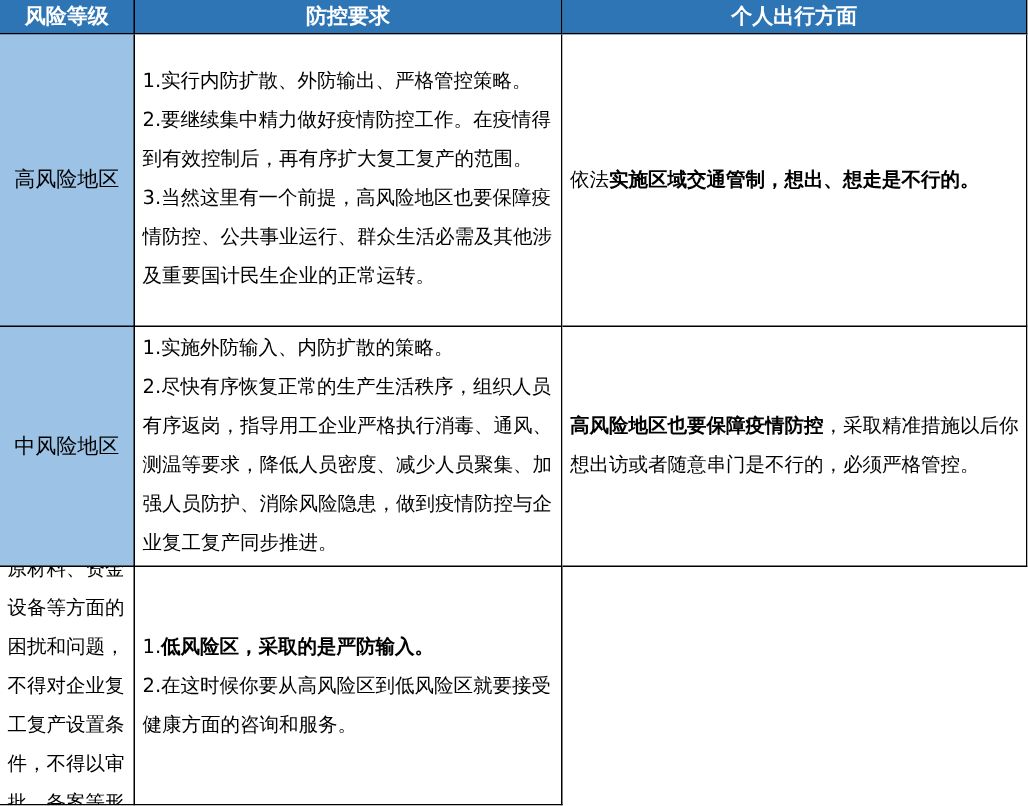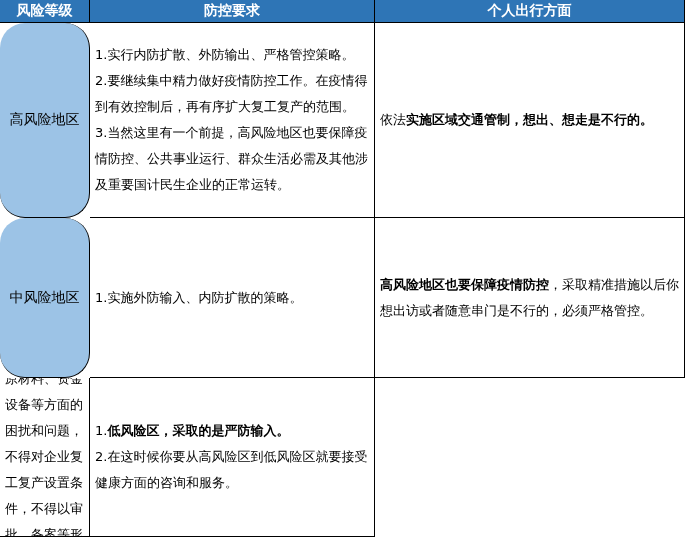--- a/index.html
+++ b/index.html
@@ -38,21 +38,20 @@
     justify-content: center;
   }
   .lcell {
     background: var(--level-bg);
     font-size: 14px;
     display: flex;
     flex-direction: column;
     align-items: center;
     justify-content: center;
     text-align: center;
-    border-radius: 25px;
   }
   .bcell {
     background: var(--body-bg);
     font-size: 13px;
     line-height: 26px;
     display: flex;
     flex-direction: column;
     justify-content: center;
     padding: 2px 4px 2px 5px;
     text-align: left;
@@ -78,20 +77,21 @@
     </div>
   <div class="cell bcell">
       <div><span>依法</span><span class="b">实施区域交通管制，想出、想走是不行的。</span></div>
     </div>
 
   <div class="cell lcell">
       <div><span>中风险地区</span></div>
     </div>
   <div class="cell bcell">
       <div><span>1.实施外防输入、内防扩散的策略。</span></div>
+      <div><span>2.尽快有序恢复正常的生产生活秩序，组织人员有序返岗，指导用工企业严格执行消毒、通风、测温等要求，降低人员密度、减少人员聚集、加强人员防护、消除风险隐患，做到疫情防控与企业复工复产同步推进。</span></div>
     </div>
   <div class="cell bcell">
       <div><span class="b">高风险地区也要保障疫情防控</span><span>，采取精准措施以后你想出访或者随意串门是不行的，必须严格管控。</span></div>
     </div>
 
   <div class="cell bcell">
       <div><span>2.</span><span class="b">内防扩散的策略</span><span>，帮助企业解决用工、原材料、资金设备等方面的困扰和问题，不得对企业复工复产设置条件，不得以审批、备案等形式为借口，拖延企业复工复产的时间。</span></div>
     </div>
   <div class="cell bcell">
       <div><span>1.</span><span class="b">低风险区，采取的是严防输入。</span></div>

